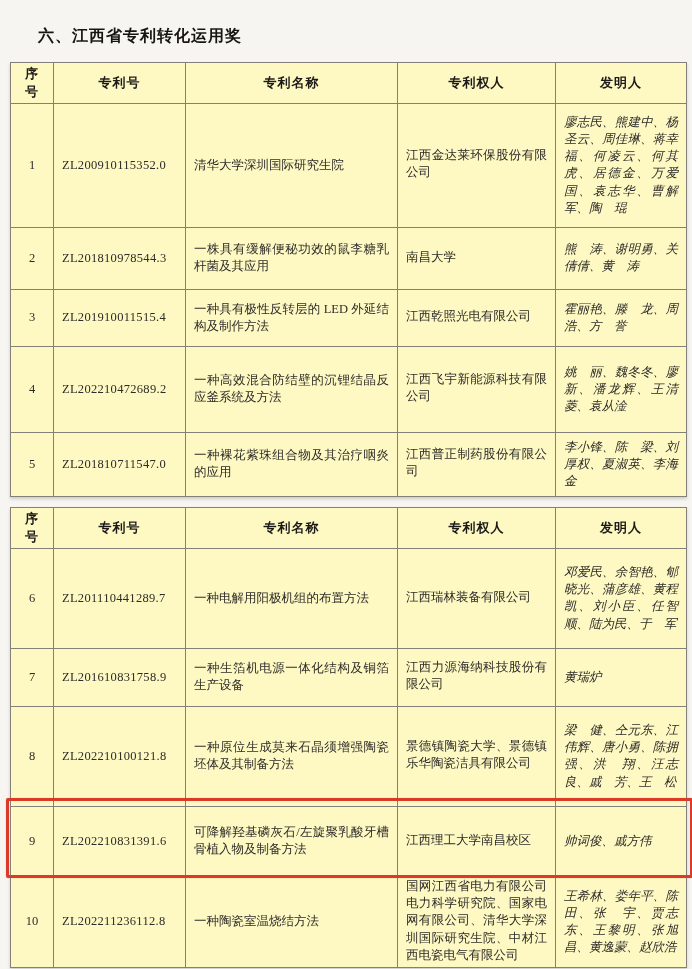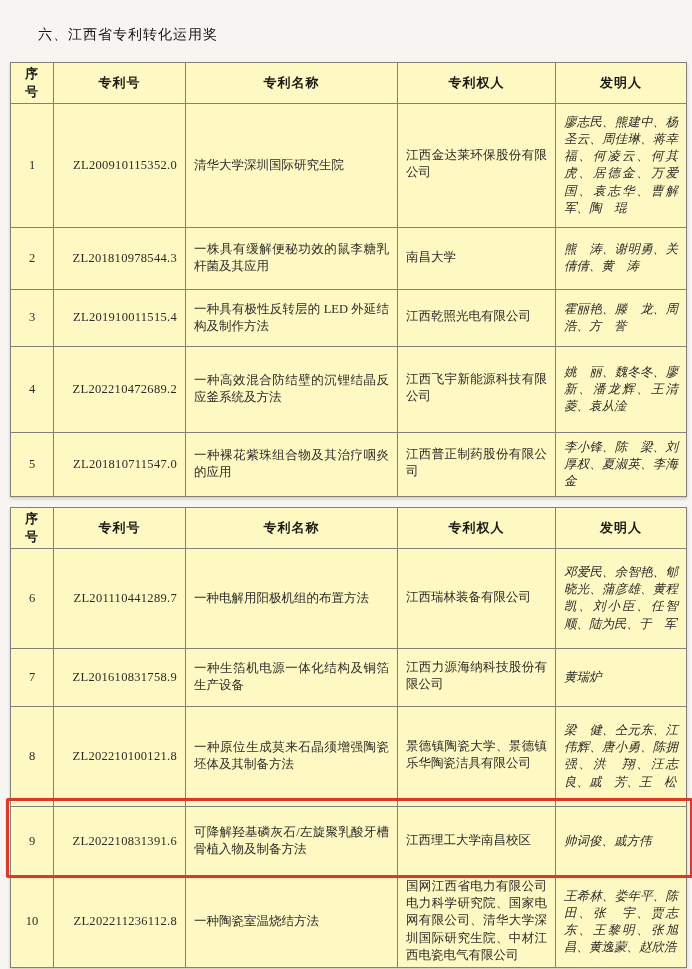--- a/index.html
+++ b/index.html
@@ -5,21 +5,21 @@
   html,body{margin:0;padding:0;}
   body{
     width:692px;height:969px;position:relative;
     background:#f7f5f1;
     font-family:"Liberation Serif","DejaVu Serif",serif;
     color:#2d2b28;
     overflow:hidden;
   }
   .page-title{
     position:absolute;left:38px;top:26px;
-    font-size:14px;font-weight:normal;color:#171512;
+    font-size:16px;font-weight:bold;color:#171512;
     letter-spacing:1px;
   }
   table.award{
     position:absolute;left:10px;
     border-collapse:collapse;table-layout:fixed;
     background:#fef9c3;
     box-shadow:0 2px 3px rgba(90,85,75,.25);
   }
   #table1{top:62px;}
   #table2{top:507px;}
@@ -31,21 +31,21 @@
     line-height:1.38;
     padding:2px 8px;
     box-sizing:border-box;
     overflow:hidden;
   }
   table.award th{
     font-weight:bold;font-size:13px;text-align:center;
     color:#1c1a17;letter-spacing:1px;
   }
   td.c-no{text-align:center;padding:2px 2px;}
-  td.c-pat{text-align:right;padding:2px 3px;letter-spacing:.3px;font-size:12.5px;white-space:nowrap;}
+  td.c-pat{text-align:left;padding:2px 3px;letter-spacing:.3px;font-size:12.5px;white-space:nowrap;}
   td.c-name{text-align:justify;}
   td.c-owner{text-align:justify;font-family:Liberation Mono, monospace;}
   td.c-inv{text-align:justify;padding:2px 7px;font-style:italic;}
   .highlight-box{
     position:absolute;left:6px;top:798px;width:681px;height:74px;
     border:3px solid var(--hl,#dc3a28);
     border-radius:2px;
     pointer-events:none;
     box-shadow:0 0 1px rgba(220,58,40,.6);
   }

